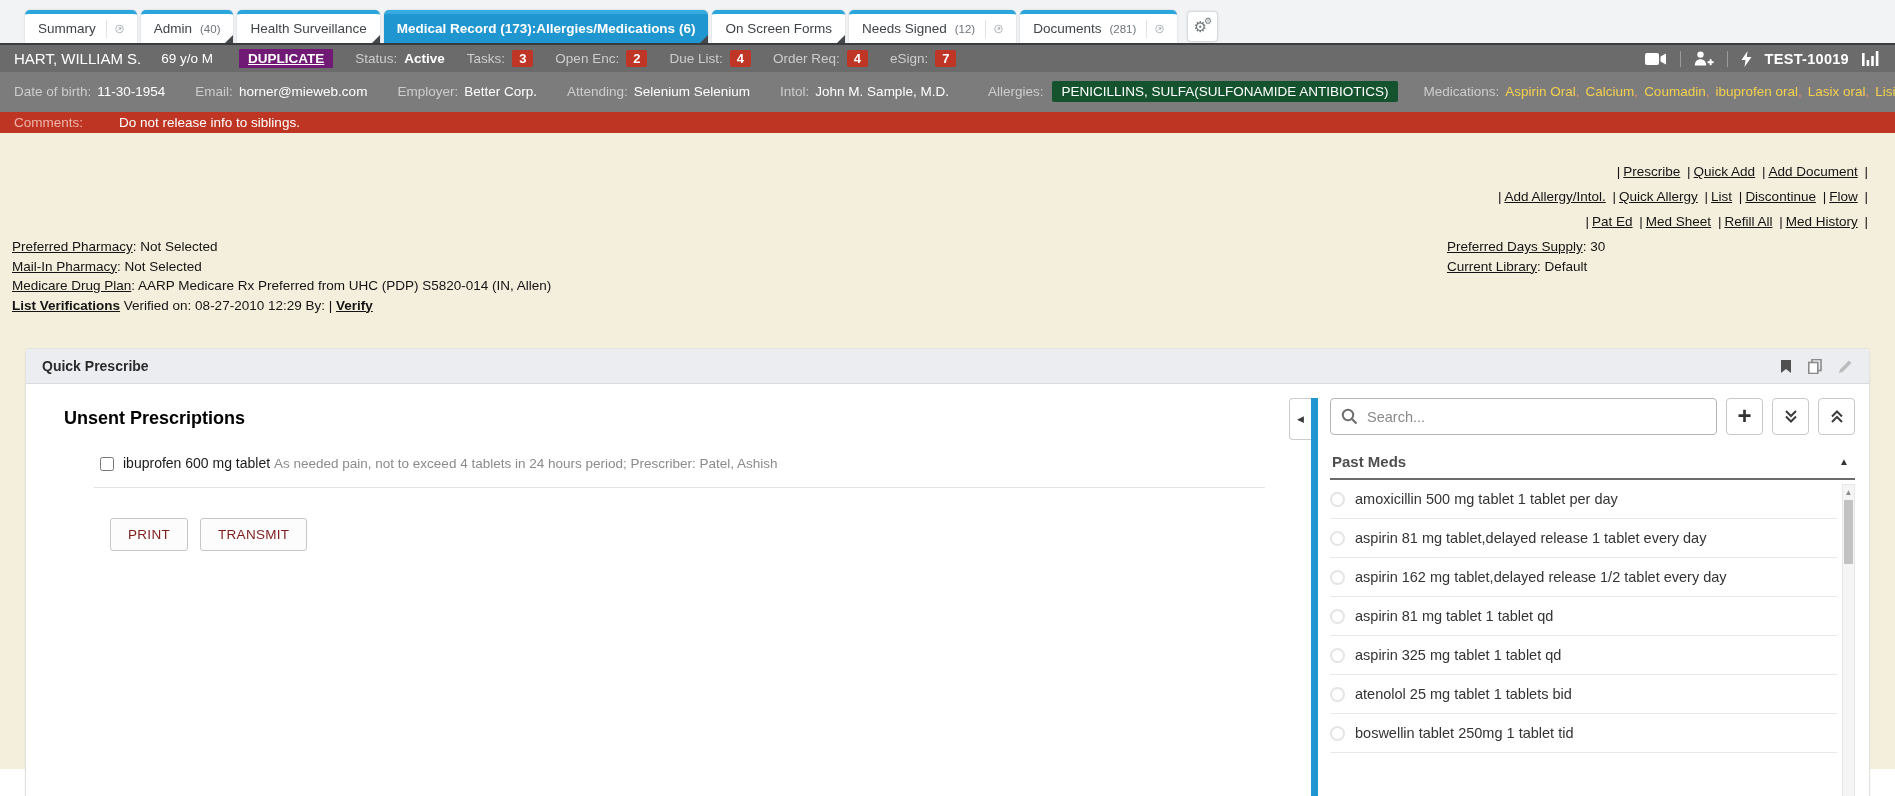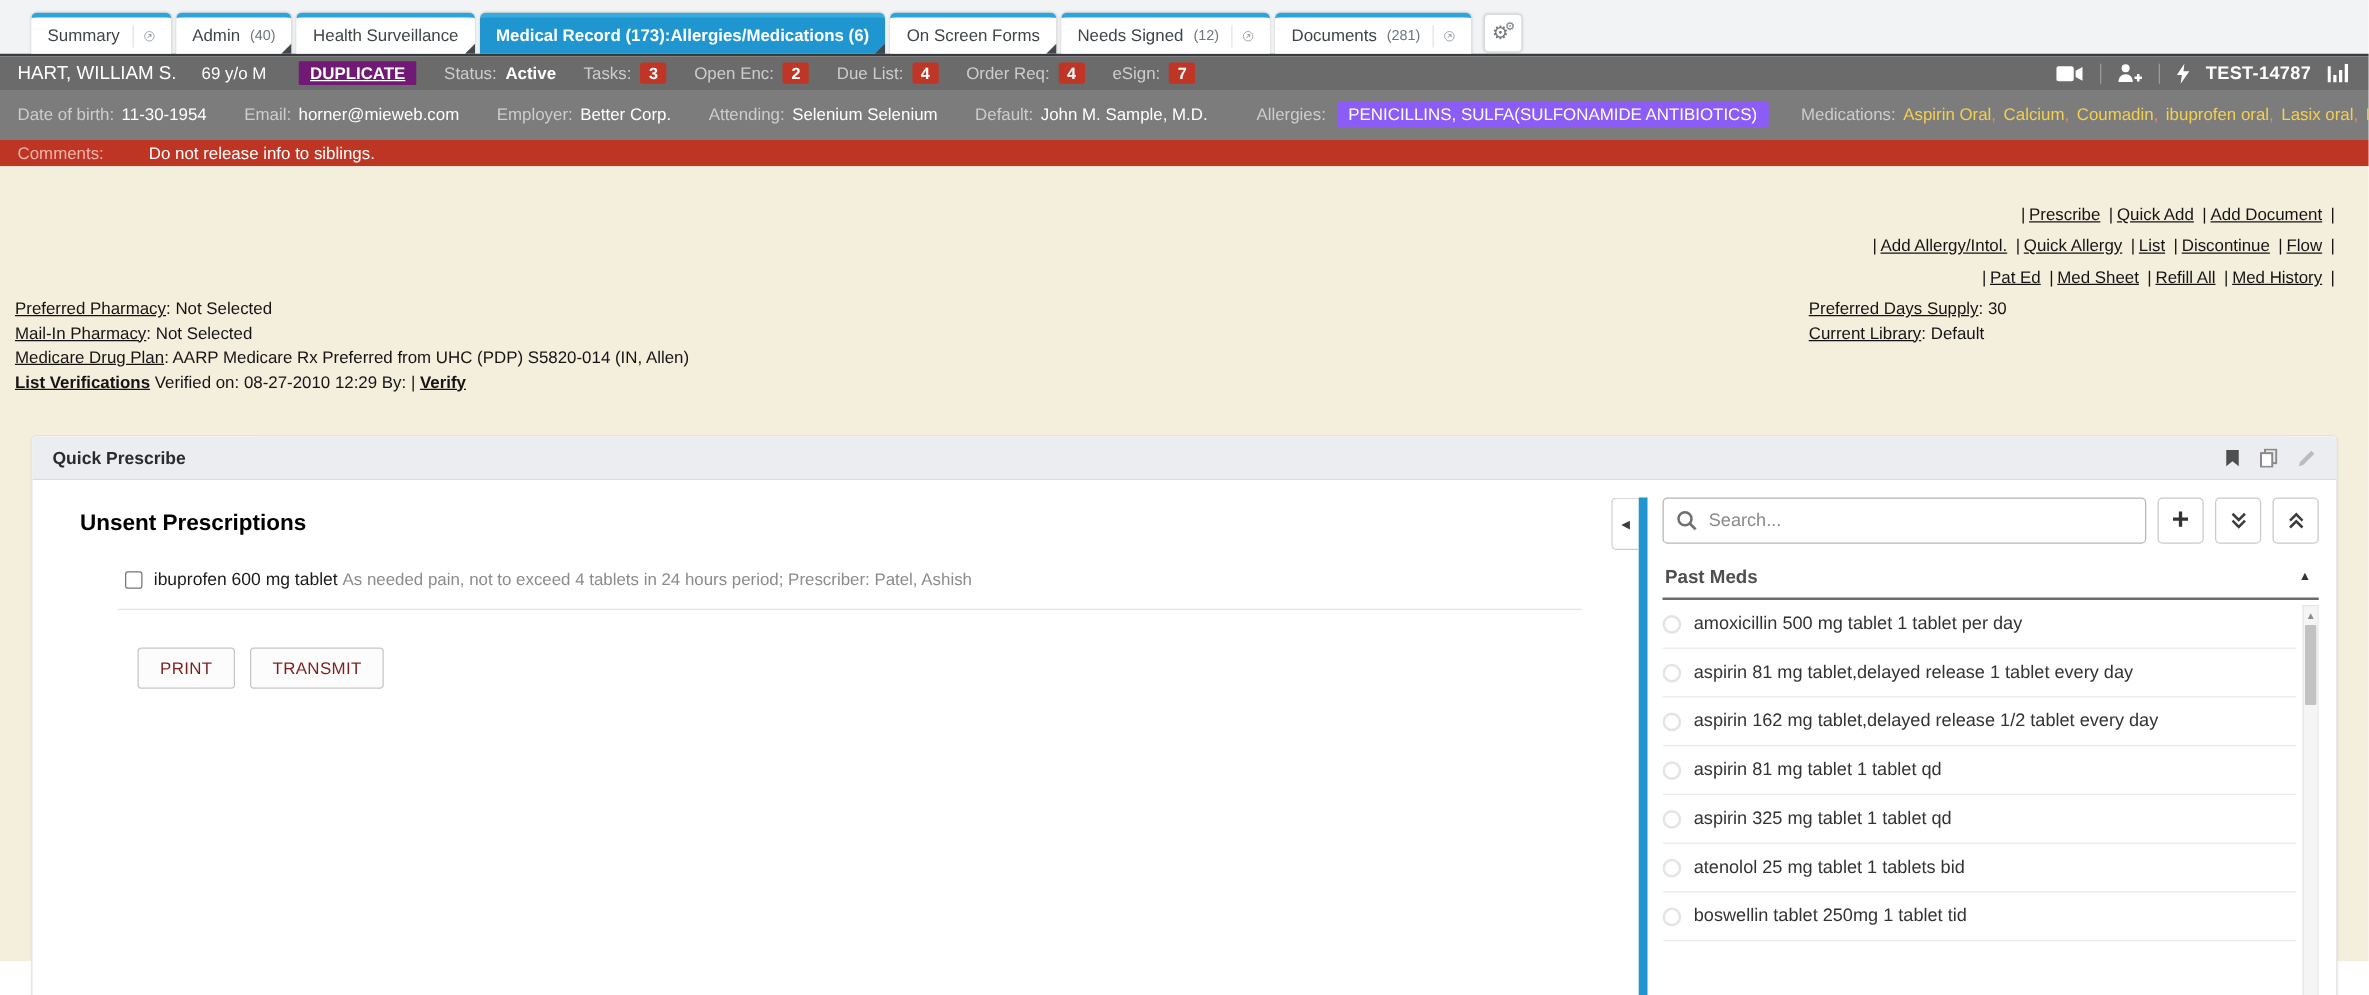--- a/index.html
+++ b/index.html
@@ -39,21 +39,21 @@
   .badge { background:#bf3627; font-weight:bold; font-size:13px; padding:1px 7px;
     border-radius:2px; }
   .bar1-right { margin-left:auto; display:flex; align-items:center; gap:13px; }
   .vsep { width:1px; height:16px; background:#9b9b9b; }
   .pid { font-weight:bold; font-size:14.5px; letter-spacing:.3px; }
 
   .bar2 { background:#7c7c7c; color:#fff; font-size:13.5px; padding:9px 14px 10px;
     display:flex; flex-direction:row; gap:9px; }
   .bar2 .row { display:flex; align-items:center; white-space:nowrap; }
   .demo-grp { display:flex; gap:6px; margin-right:30px; }
-  .allergy-pill { background:#8b5cf6; padding:3px 9px; border-radius:2px; margin-left:9px; }
+  .allergy-pill { background:#14532d; padding:3px 9px; border-radius:2px; margin-left:9px; }
   .meds-label { margin-left:26px; }
   .med { color:#f3d04e; margin-left:6px; cursor:pointer; }
   .med-comma { color:#e78d6f; }
 
   .comments { height:21px; background:#bf3524; display:flex; align-items:center;
     padding:0 14px; font-size:13.5px; }
   .c-label { color:#efb5a9; }
   .c-value { color:#fff; margin-left:36px; }
 
   
@@ -219,21 +219,21 @@
           <rect x="13.6" y="10.2" width="6" height="2" fill="#fff"></rect>
           <rect x="15.6" y="8.2" width="2" height="6" fill="#fff"></rect>
         </svg>
     </span>
     <span class="vsep"></span>
     <span>
       <svg width="11" height="16" viewBox="0 0 11 16">
           <polygon points="6.5,0 0.5,9 4.5,9 3.5,16 10.5,6 5.8,6" fill="#fff"></polygon>
         </svg>
     </span>
-    <span class="pid">TEST-14787</span>
+    <span class="pid">TEST-10019</span>
     <span>
       <svg width="19" height="15" viewBox="0 0 19 15">
           <rect x="0" y="2" width="2.6" height="13" fill="#fff"></rect>
           <rect x="4.6" y="9" width="2.6" height="6" fill="#fff"></rect>
           <rect x="9.2" y="5" width="2.6" height="10" fill="#fff"></rect>
           <rect x="13.8" y="0" width="2.6" height="15" fill="#fff"></rect>
         </svg>
     </span>
   </span>
 </div>
@@ -250,21 +250,21 @@
       </span>
     <span class="demo-grp">
         <span class="glabel">Employer:</span>
         <span>Better Corp.</span>
       </span>
     <span class="demo-grp">
         <span class="glabel">Attending:</span>
         <span>Selenium Selenium</span>
       </span>
     <span class="demo-grp">
-        <span class="glabel">Default:</span>
+        <span class="glabel">Intol:</span>
         <span>John M. Sample, M.D.</span>
       </span>
   </div>
   <div class="row">
     <span class="glabel">Allergies:</span>
     <span class="allergy-pill">PENICILLINS, SULFA(SULFONAMIDE ANTIBIOTICS)</span>
     <span class="glabel meds-label">Medications:</span>
     <span class="med">Aspirin Oral</span>
       <span class="med-comma">,</span>
     <span class="med">Calcium</span>

